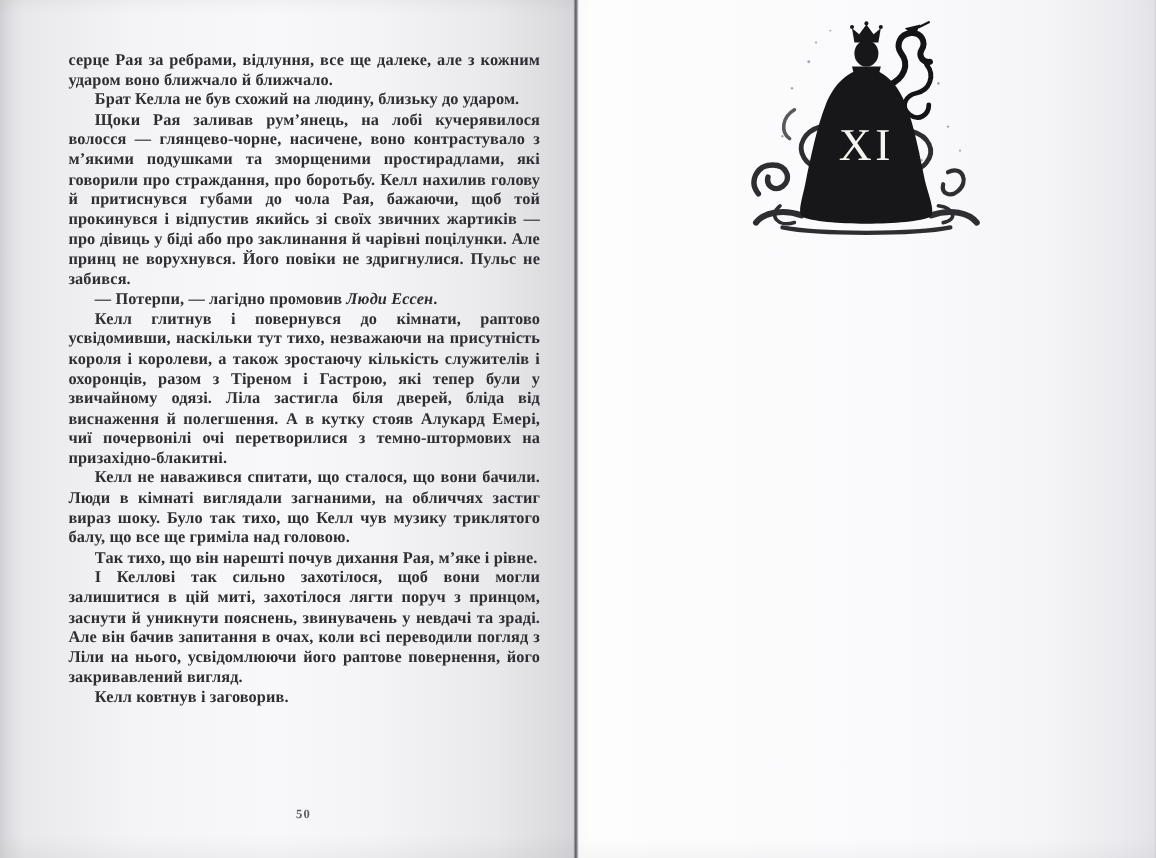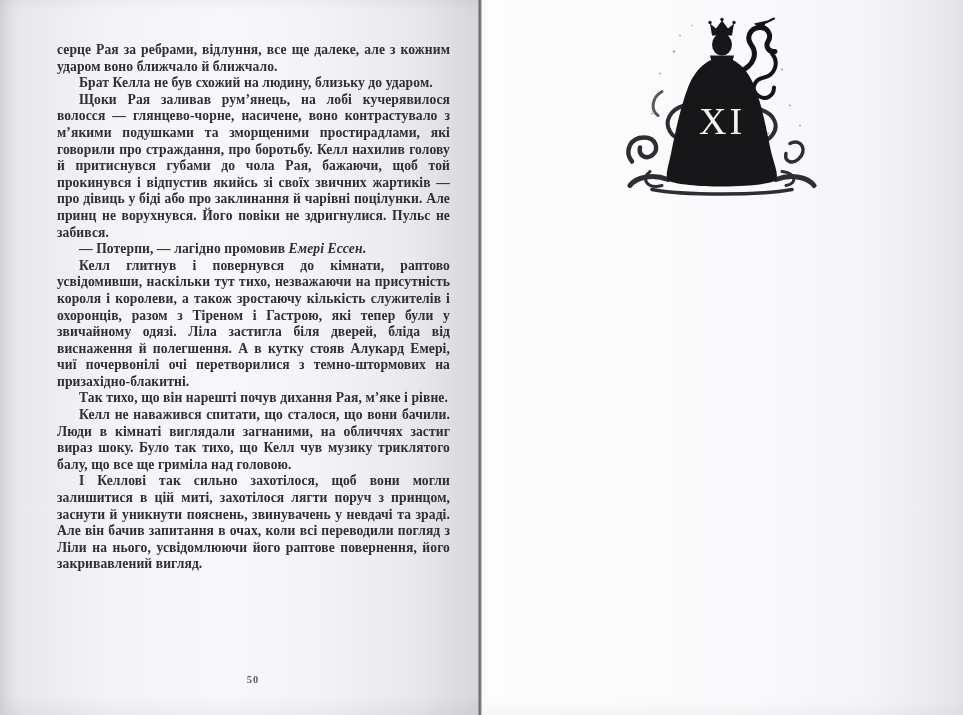--- a/index.html
+++ b/index.html
@@ -56,25 +56,26 @@
 </head>
 <body>
 
 <div class="book-spread">
 
   <div class="page-left">
     <div class="page-text text-left" lang="uk">
         <p>серце Рая за ребрами, відлуння, все ще далеке, але з кожним ударом воно ближчало й ближчало.</p>
         <p>Брат Келла не був схожий на людину, близьку до ударом.</p>
         <p>Щоки Рая заливав рум’янець, на лобі кучерявилося волосся — глянцево-чорне, насичене, воно контрастувало з м’якими подушками та зморщеними простирадлами, які говорили про страждання, про боротьбу. Келл нахилив голову й притиснувся губами до чола Рая, бажаючи, щоб той прокинувся і відпустив якийсь зі своїх звичних жартиків — про дівиць у біді або про заклинання й чарівні поцілунки. Але принц не ворухнувся. Його повіки не здригнулися. Пульс не забився.</p>
-        <p>— Потерпи, — лагідно промовив <em>Емері Ессен</em>.</p>
+        <p>— Потерпи, — лагідно промовив <em>Люди Ессен</em>.</p>
         <p>Келл глитнув і повернувся до кімнати, раптово усвідомивши, наскільки тут тихо, незважаючи на присутність короля і королеви, а також зростаючу кількість служителів і охоронців, разом з Тіреном і Гастрою, які тепер були у звичайному одязі. Ліла застигла біля дверей, бліда від виснаження й полегшення. А в кутку стояв Алукард Емері, чиї почервонілі очі перетворилися з темно-штормових на призахідно-блакитні.</p>
+        <p>Келл не наважився спитати, що сталося, що вони бачили. Люди в кімнаті виглядали загнаними, на обличчях застиг вираз шоку. Було так тихо, що Келл чув музику триклятого балу, що все ще гриміла над головою.</p>
         <p>Так тихо, що він нарешті почув дихання Рая, м’яке і рівне.</p>
-        <p>Келл не наважився спитати, що сталося, що вони бачили. Люди в кімнаті виглядали загнаними, на обличчях застиг вираз шоку. Було так тихо, що Келл чув музику триклятого балу, що все ще гриміла над головою.</p>
         <p>І Келлові так сильно захотілося, щоб вони могли залишитися в цій миті, захотілося лягти поруч з принцом, заснути й уникнути пояснень, звинувачень у невдачі та зраді. Але він бачив запитання в очах, коли всі переводили погляд з Ліли на нього, усвідомлюючи його раптове повернення, його закривавлений вигляд.</p>
+        <p>Келл ковтнув і заговорив.</p>
       </div>
     <div class="page-number pn-left">50</div>
   </div>
 
   <div class="spine"></div>
 
   <div class="page-right">
     
     
   </div>

